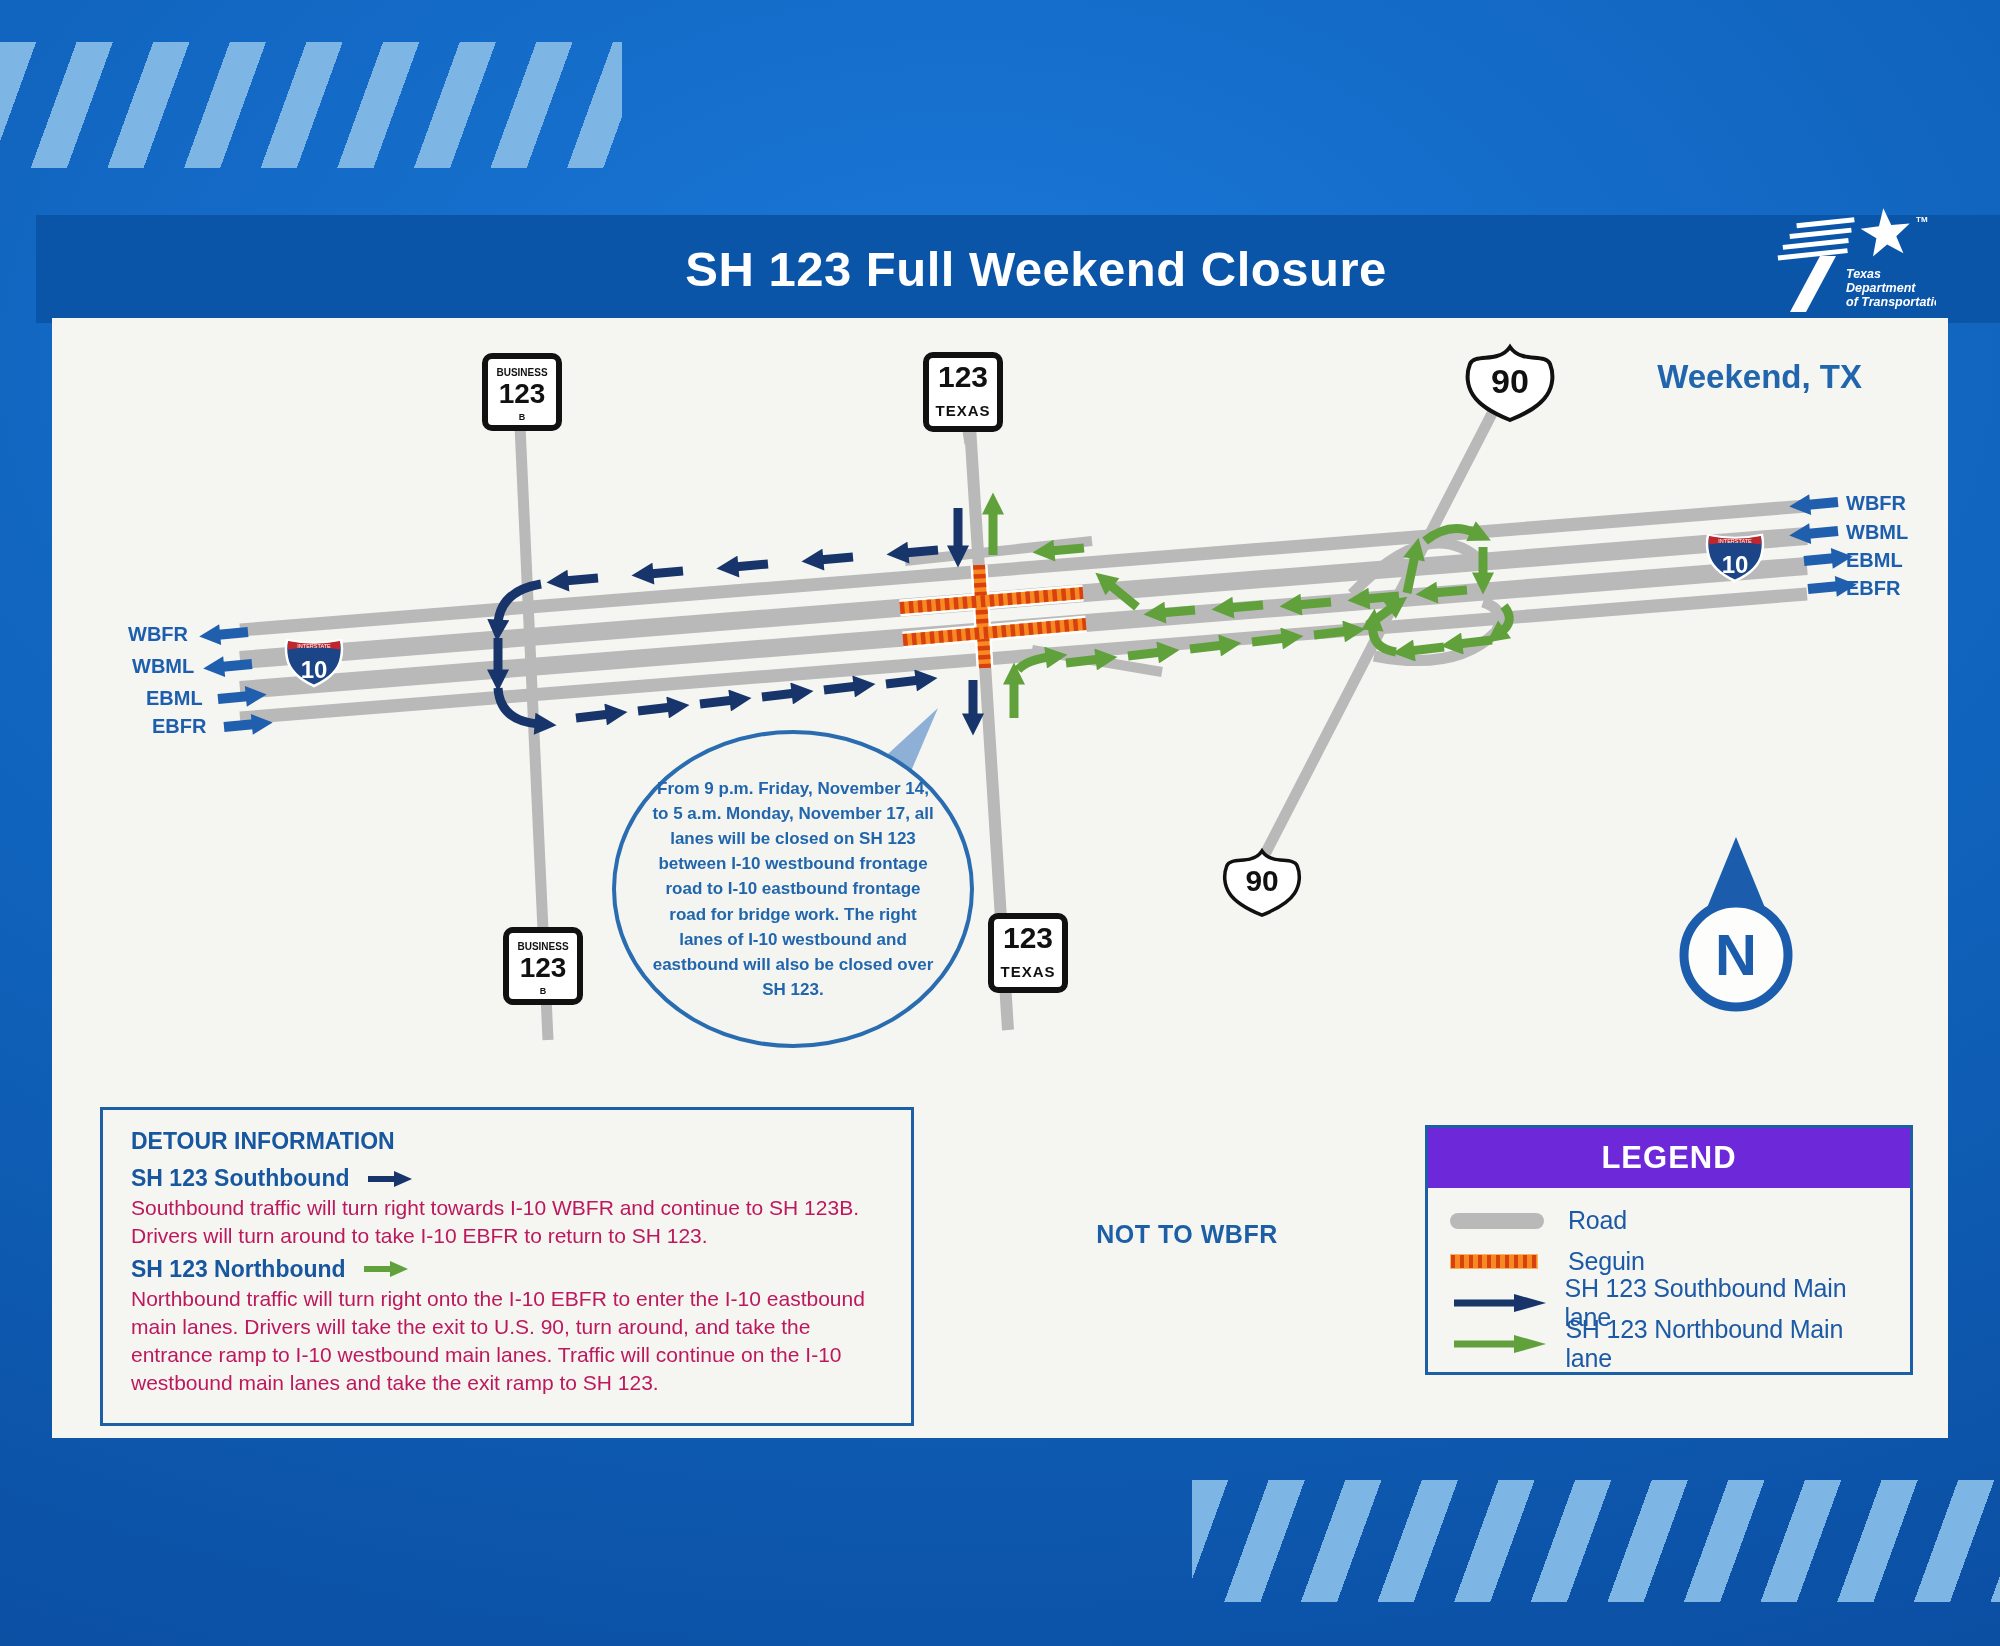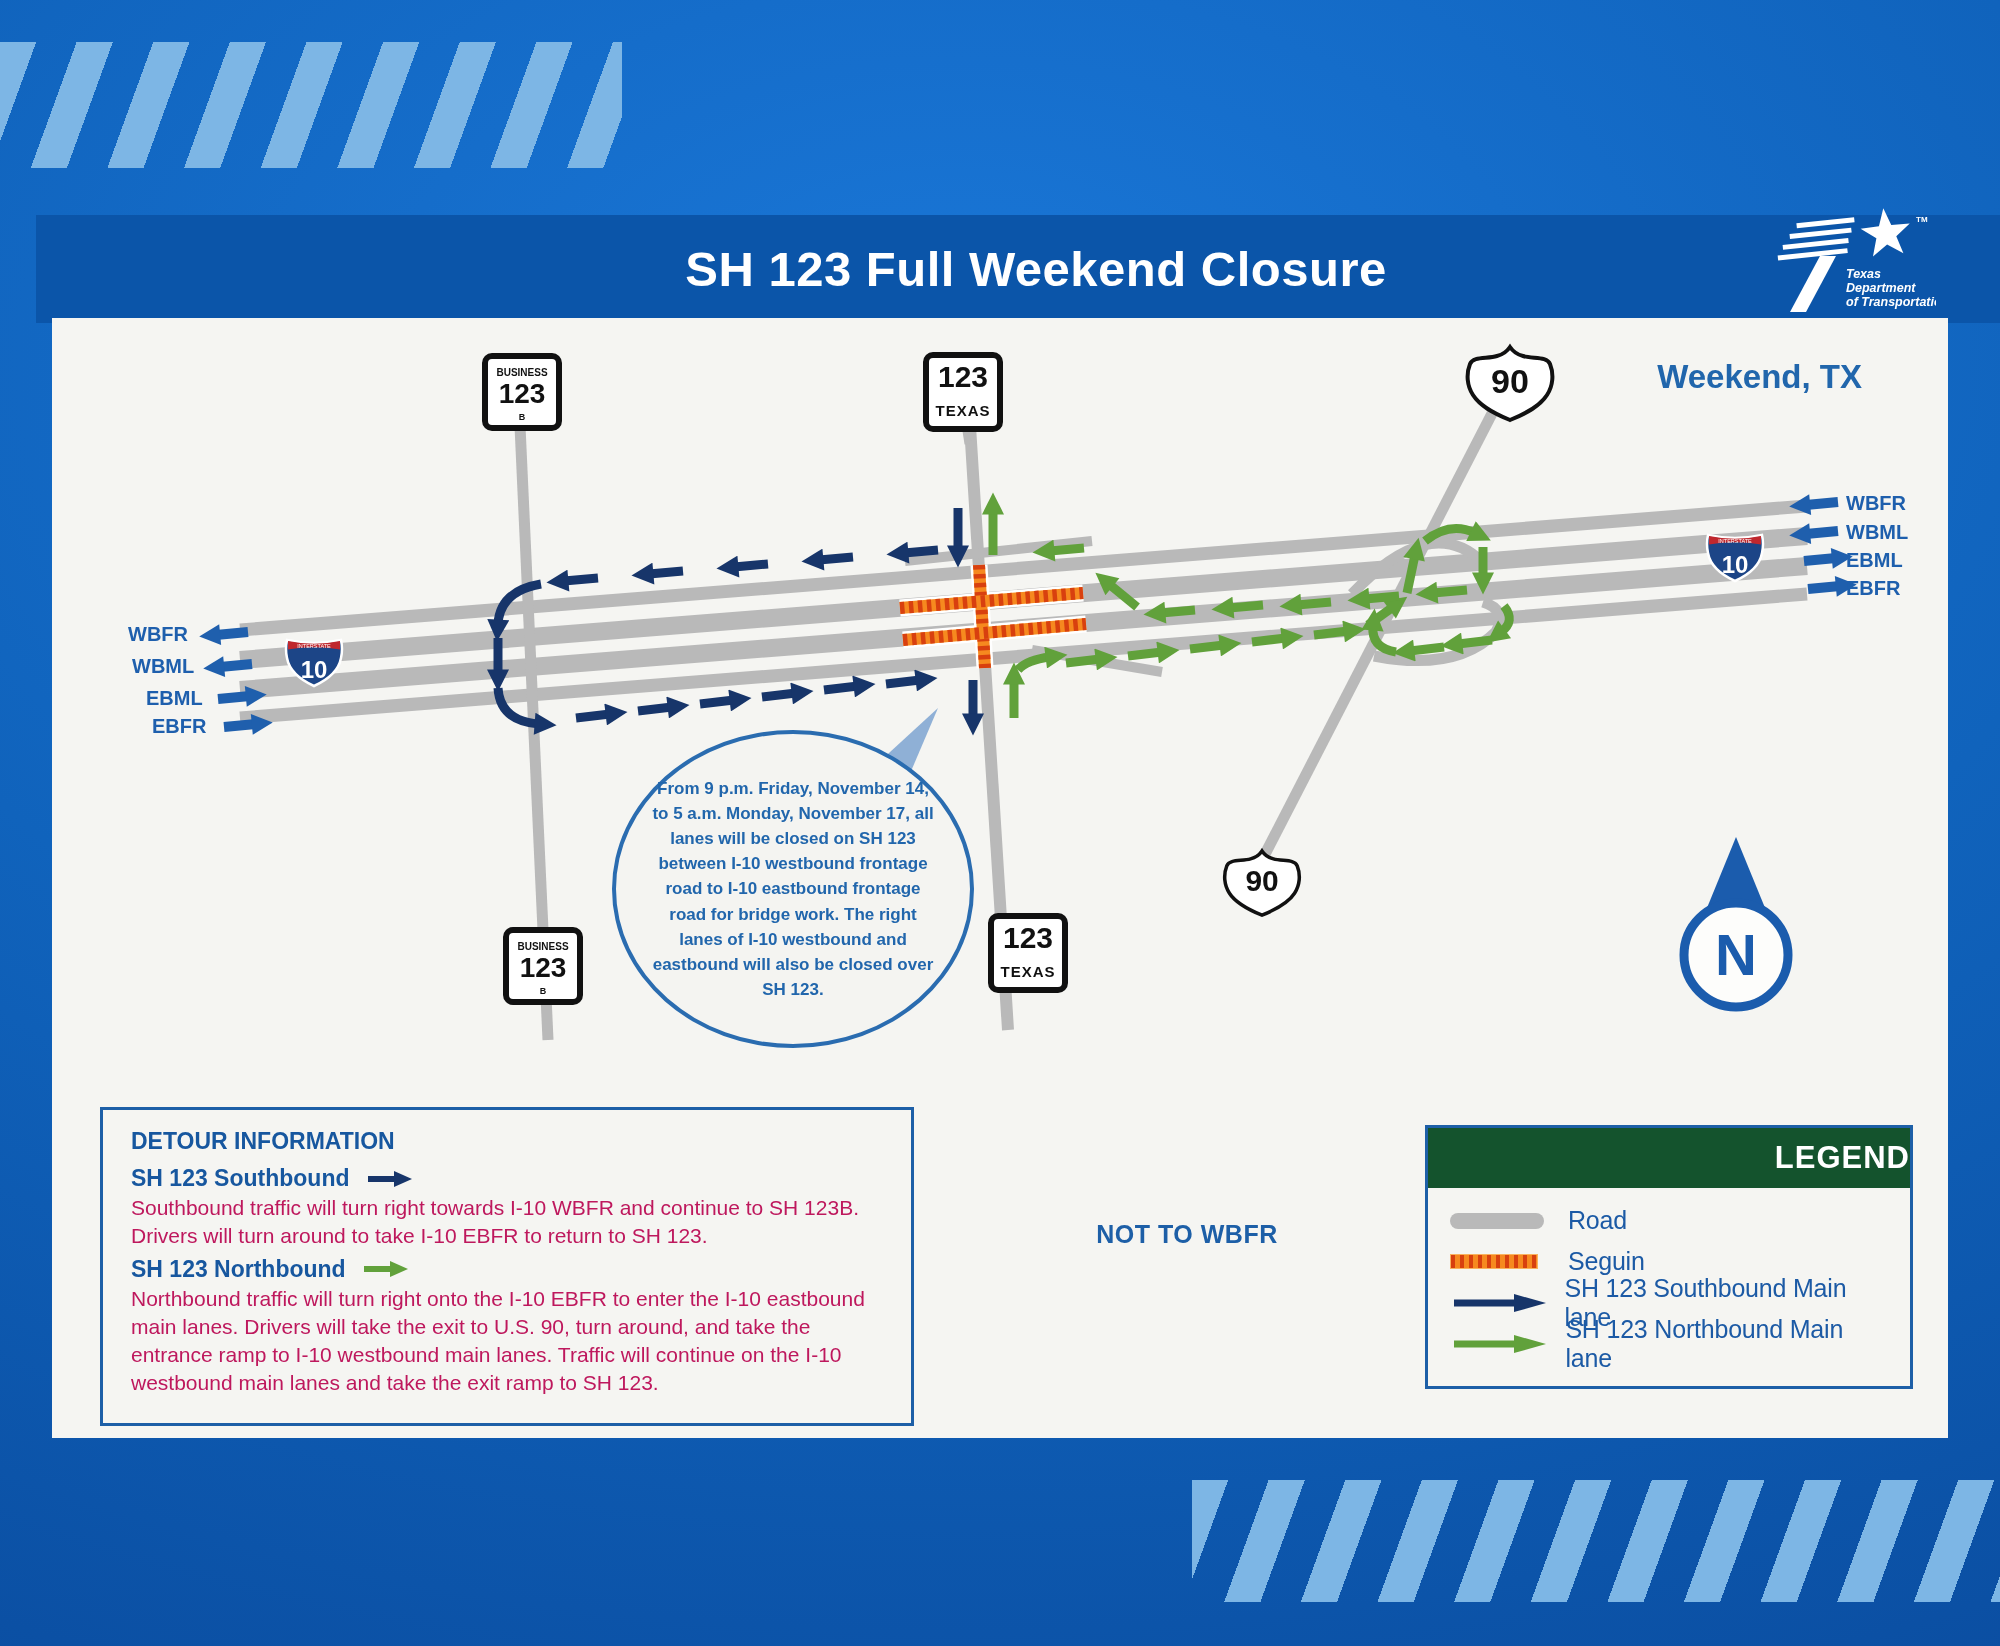--- a/index.html
+++ b/index.html
@@ -23,23 +23,23 @@
   .bubble span{display:block;width:292px;text-align:center;font-size:17px;line-height:1.48;
     font-weight:bold;color:#2166ac;}
   .detour{position:absolute;left:48px;top:789px;width:814px;border:3px solid #1d5fa7;
     box-sizing:border-box;padding:18px 28px 20px;}
   .detour h2{margin:0 0 10px;font-size:23px;color:#17579f;}
   .d-row{display:flex;align-items:center;gap:16px;margin:4px 0 2px;}
   .d-row b{font-size:23px;color:#17579f;}
   .detour p{margin:2px 0 6px;font-size:21px;line-height:1.33;color:#be185d;font-weight:500;}
   .legend{position:absolute;left:1373px;top:807px;width:488px;border:3px solid #1d5fa7;
     box-sizing:border-box;background:#f5f5f2;}
-  .legend-head{height:60px;background:#14532d;display:flex;align-items:center;justify-content:flex-end;}
+  .legend-head{height:60px;background:#6d28d9;display:flex;align-items:center;justify-content:center;}
   .legend-head span{color:#fff;font-size:31px;font-weight:bold;letter-spacing:1px;}
-  .legend-body{padding:12px 22px 22px;}
+  .legend-body{padding:12px 22px 8px;}
   .l-row{display:flex;align-items:center;height:41px;}
   .l-sw{width:104px;display:flex;align-items:center;}
   .sw-road{width:94px;height:16px;background:#b9b9b9;border-radius:8px;}
   .sw-closure{width:86px;height:13px;background:repeating-linear-gradient(90deg,#d8400f 0 4px,#f6891f 4px 9px);border:1px solid #f9b25e;}
   .l-label{font-size:25px;color:#1c5aa5;letter-spacing:-.2px;margin-left:14px;}
   
   .rd{stroke:#b9b9b9;fill:none;}
   .an{marker-end:url(#mN);}
   .ag{marker-end:url(#mG);}
   .ab{marker-end:url(#mB);}

